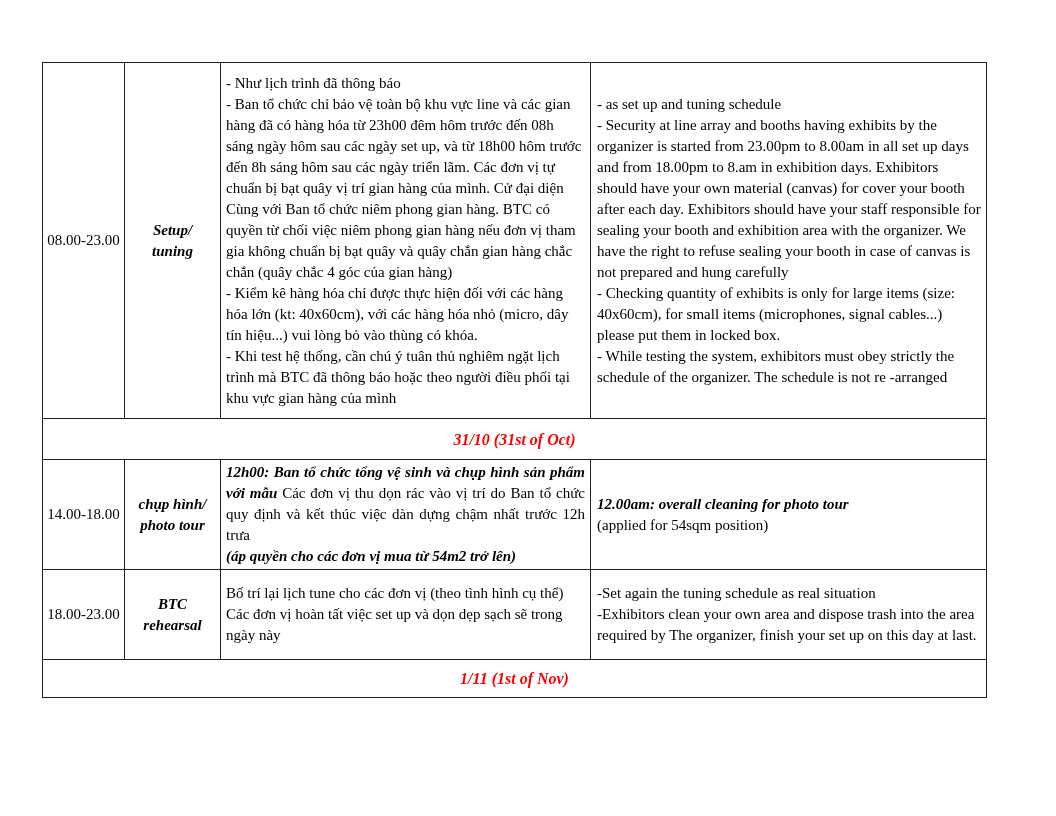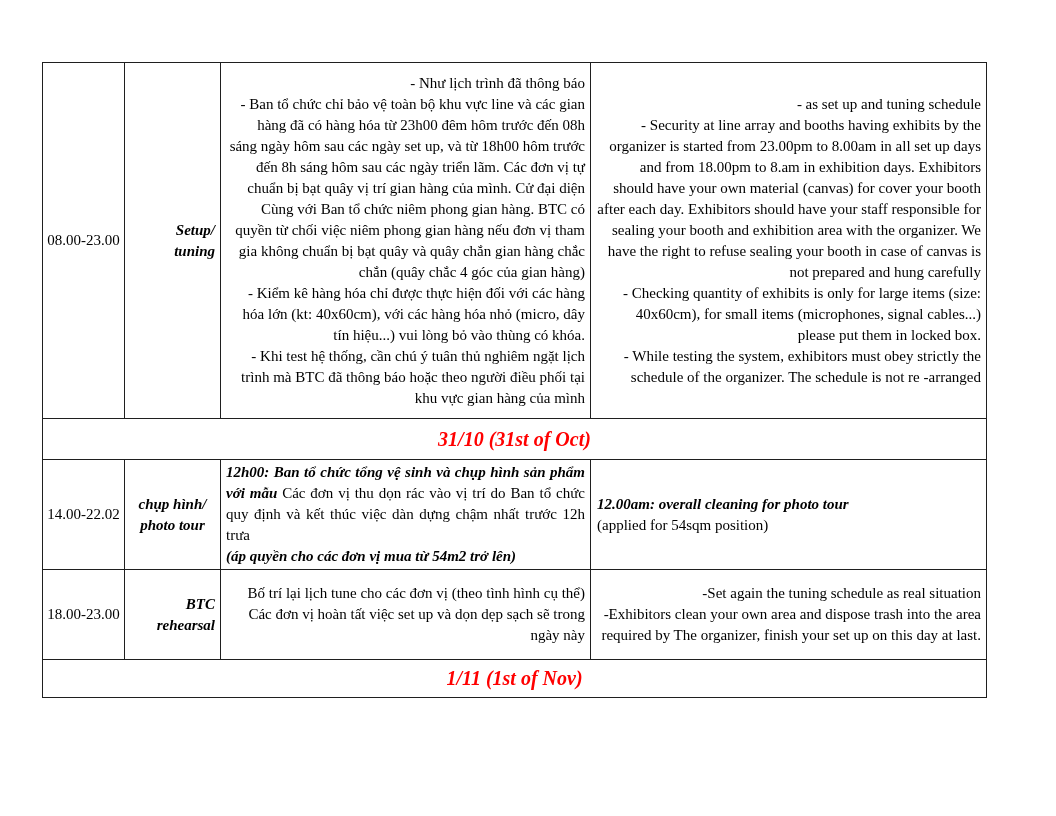--- a/index.html
+++ b/index.html
@@ -22,23 +22,23 @@
     font-size: 15px;
     line-height: 21px;
     vertical-align: middle;
     overflow: hidden;
   }
   td.time { padding: 2px 1px; margin-left: 48px; }
   .c { text-align: center; }
   .b { font-weight: bold; font-style: italic; }
   .i { }
   .red { color: #ff0000; }
-  .ml { white-space: pre-line; text-align: right; }
+  .ml { white-space: pre-line; }
   .just { text-align: justify; margin-top: 44px; }
-  .datecell { font-size: 20px; text-align: center; }
+  .datecell { font-size: 16px; text-align: center; }
   .encell { padding-left: 6px; }
 </style>
 </head>
 <body>
 
 <div class="sheet">
   <table class="sched">
     <colgroup>
       <col style="width:82px">
       <col style="width:96px">
@@ -60,21 +60,21 @@
 - Checking quantity of exhibits is only for large items (size: 40x60cm), for small items (microphones, signal cables...) please put them in locked box.
 - While testing the system, exhibitors must obey strictly the schedule of the organizer. The schedule is not re -arranged</td>
     </tr>
 
     <tr style="height:41px">
       <td colspan="4" class="c b red datecell">31/10 (31st of Oct)</td>
     </tr>
 
 
     <tr style="height:109px">
-      <td class="c time">14.00-22.02</td>
+      <td class="c time">14.00-18.00</td>
       <td class="c"><span class="b">chụp hình/</span><br><span class="b i">photo tour</span></td>
       <td class="just"><span class="b">12h00: Ban tổ chức tổng vệ sinh và chụp hình sản phẩm với mẫu</span><span> Các đơn vị thu dọn rác vào vị trí do Ban tổ chức quy định và kết thúc việc dàn dựng chậm nhất trước 12h trưa </span><div class="b">(áp quyền cho các đơn vị mua từ 54m2 trở lên)</div></td>
       <td class="encell">
             <div class="b i">12.00am:  overall cleaning for photo tour</div>
             <div class="i"> (applied for 54sqm position)</div>
           </td>
     </tr>
 
     <tr style="height:90px">
       <td class="c time">18.00-23.00</td>

